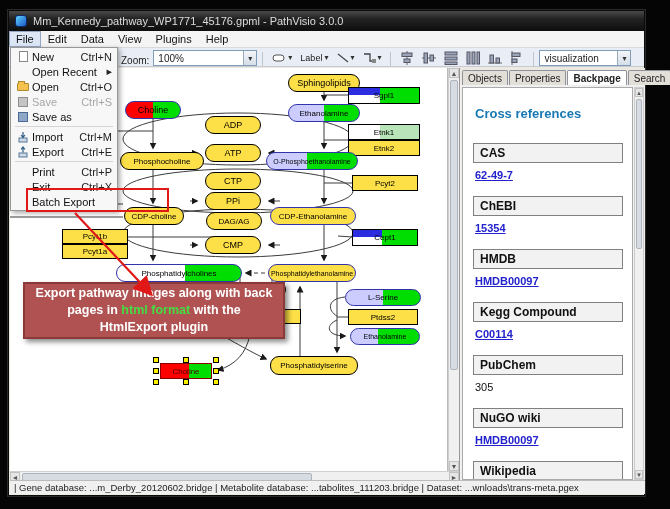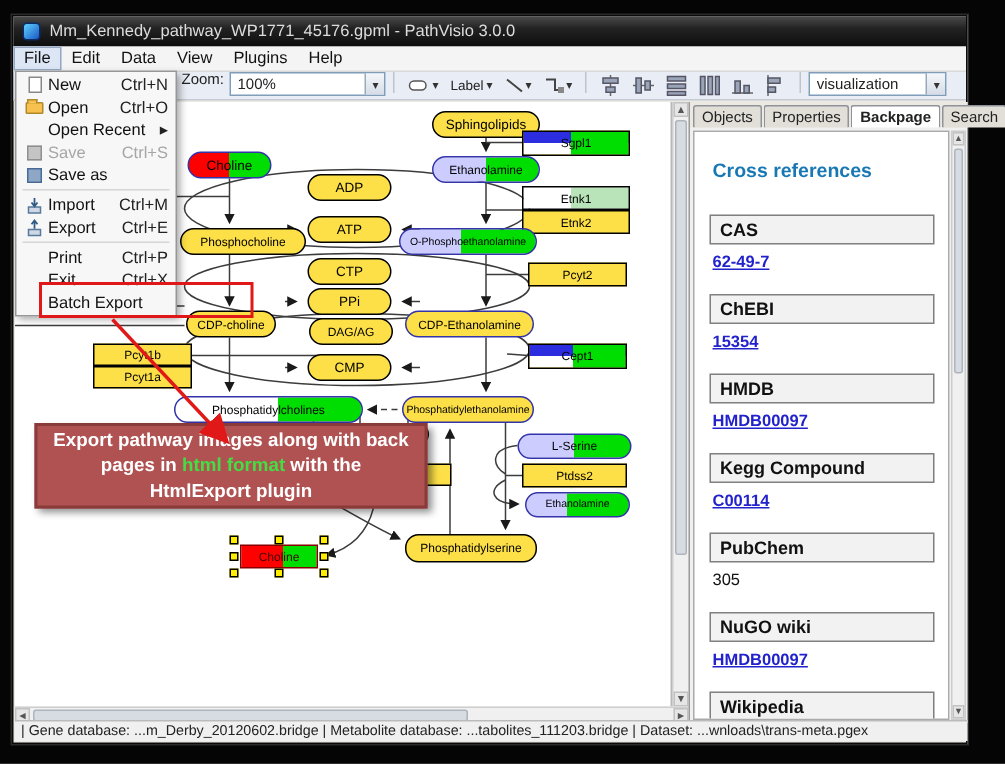--- a/index.html
+++ b/index.html
@@ -5,21 +5,21 @@
   html,body{margin:0;padding:0;background:#000;}
   *{box-sizing:border-box;font-family:"Liberation Sans","DejaVu Sans",sans-serif;}
   .screen{position:relative;width:670px;height:509px;background:#050505;overflow:hidden;}
   
   .window{position:absolute;left:8px;top:10px;width:637px;height:486px;background:#ece9e2;border:1px solid #0a0a0a;box-shadow:0 0 0 1px #2a2a2a;}
   .titlebar{height:20px;background:linear-gradient(#4a4a4a,#222 40%,#0d0d0d);display:flex;align-items:center;padding:0 6px;color:#ddd;font-size:11px;}
   .appicon{width:12px;height:12px;border-radius:3px;background:linear-gradient(135deg,#5fd3ff,#1a56c4);border:1px solid #0b2b66;margin-right:6px;flex:0 0 auto;}
   .menubar{height:17px;background:#f4f4f4;border-bottom:1px solid #d9d9d9;display:flex;align-items:stretch;font-size:11px;color:#111;}
   .menubar .mitem{padding:1px 7px;display:flex;align-items:center;}
   .menubar .mitem.open{background:#dce6f5;border:1px solid #97a8c4;padding:0 6px;}
-  .toolbar{height:19px;background:#e9edf5;border-bottom:1px solid #c6cad1;display:flex;align-items:flex-start;font-size:10px;color:#222;padding-left:112px;}
+  .toolbar{height:19px;background:#e9edf5;border-bottom:1px solid #c6cad1;display:flex;align-items:flex-end;font-size:10px;color:#222;padding-left:112px;}
   .tb-sep{width:1px;height:14px;background:#c0c4cb;margin:0 5px;}
   .combo{height:16px;background:#fff;border:1px solid #7f9db9;display:flex;align-items:center;font-size:10px;}
   .combo .cval{flex:1;padding:0 4px;white-space:nowrap;overflow:hidden;}
   .combo .cbtn{width:13px;height:14px;background:linear-gradient(#f4f6f9,#d6dde8);border-left:1px solid #9ab;display:flex;align-items:center;justify-content:center;font-size:8px;color:#333;}
   .tbtn{height:17px;display:flex;align-items:center;padding:0 3px;border:1px solid transparent;border-radius:2px;}
   .tbtn svg{display:block;}
   
   .main{position:absolute;left:1px;top:57px;width:635px;height:414px;display:flex;}
   .canvas-col{width:449px;position:relative;}
   .canvas{position:absolute;left:0;top:0;width:438px;height:403px;background:#fff;overflow:hidden;border-right:1px solid #b9b9b9;}
@@ -322,30 +322,30 @@
 
   <div class="filemenu">
     <div class="fm-row">
       <span class="fm-ico">
           <span class="mi-page"></span>
         </span>
       <span class="fm-label">New</span>
       <span class="fm-sc">Ctrl+N</span>
     </div>
     <div class="fm-row">
-      <span class="fm-ico">
-          <span class="mi-folder"></span>
-        </span>
-      <span class="fm-label">Open</span>
-      <span class="fm-sc">Ctrl+O</span>
-    </div>
-    <div class="fm-row">
       <span class="fm-ico"></span>
       <span class="fm-label">Open Recent</span>
       <span class="fm-sc">▸</span>
+    </div>
+    <div class="fm-row">
+      <span class="fm-ico">
+          <span class="mi-folder"></span>
+        </span>
+      <span class="fm-label">Open</span>
+      <span class="fm-sc">Ctrl+O</span>
     </div>
     <div class="fm-row disabled">
       <span class="fm-ico">
           <span class="mi-floppy gray"></span>
         </span>
       <span class="fm-label">Save</span>
       <span class="fm-sc">Ctrl+S</span>
     </div>
     <div class="fm-row">
       <span class="fm-ico">

